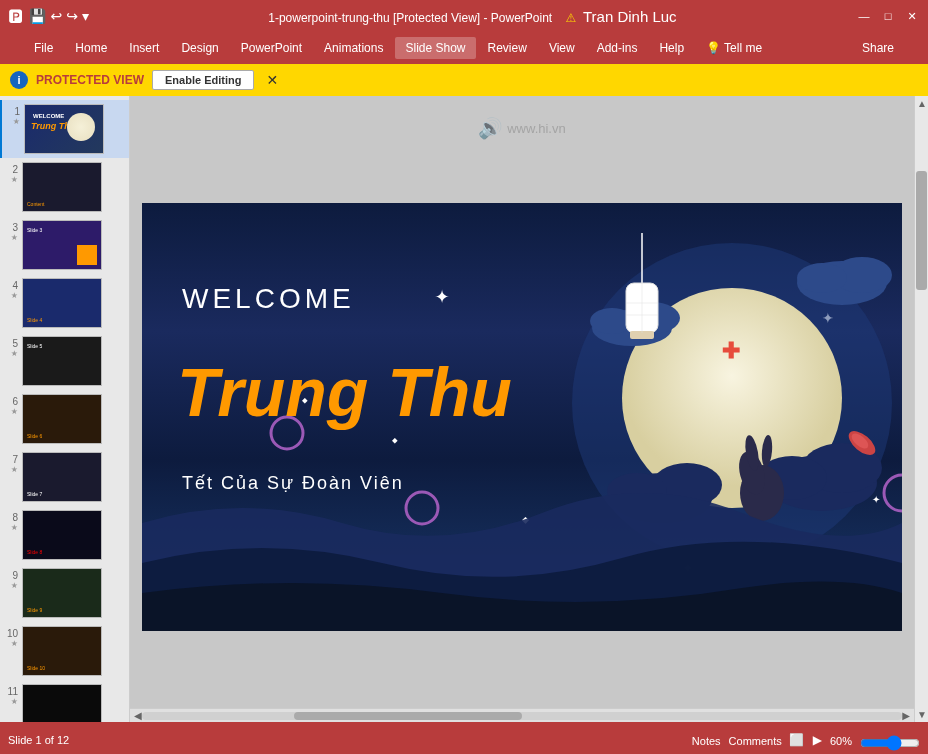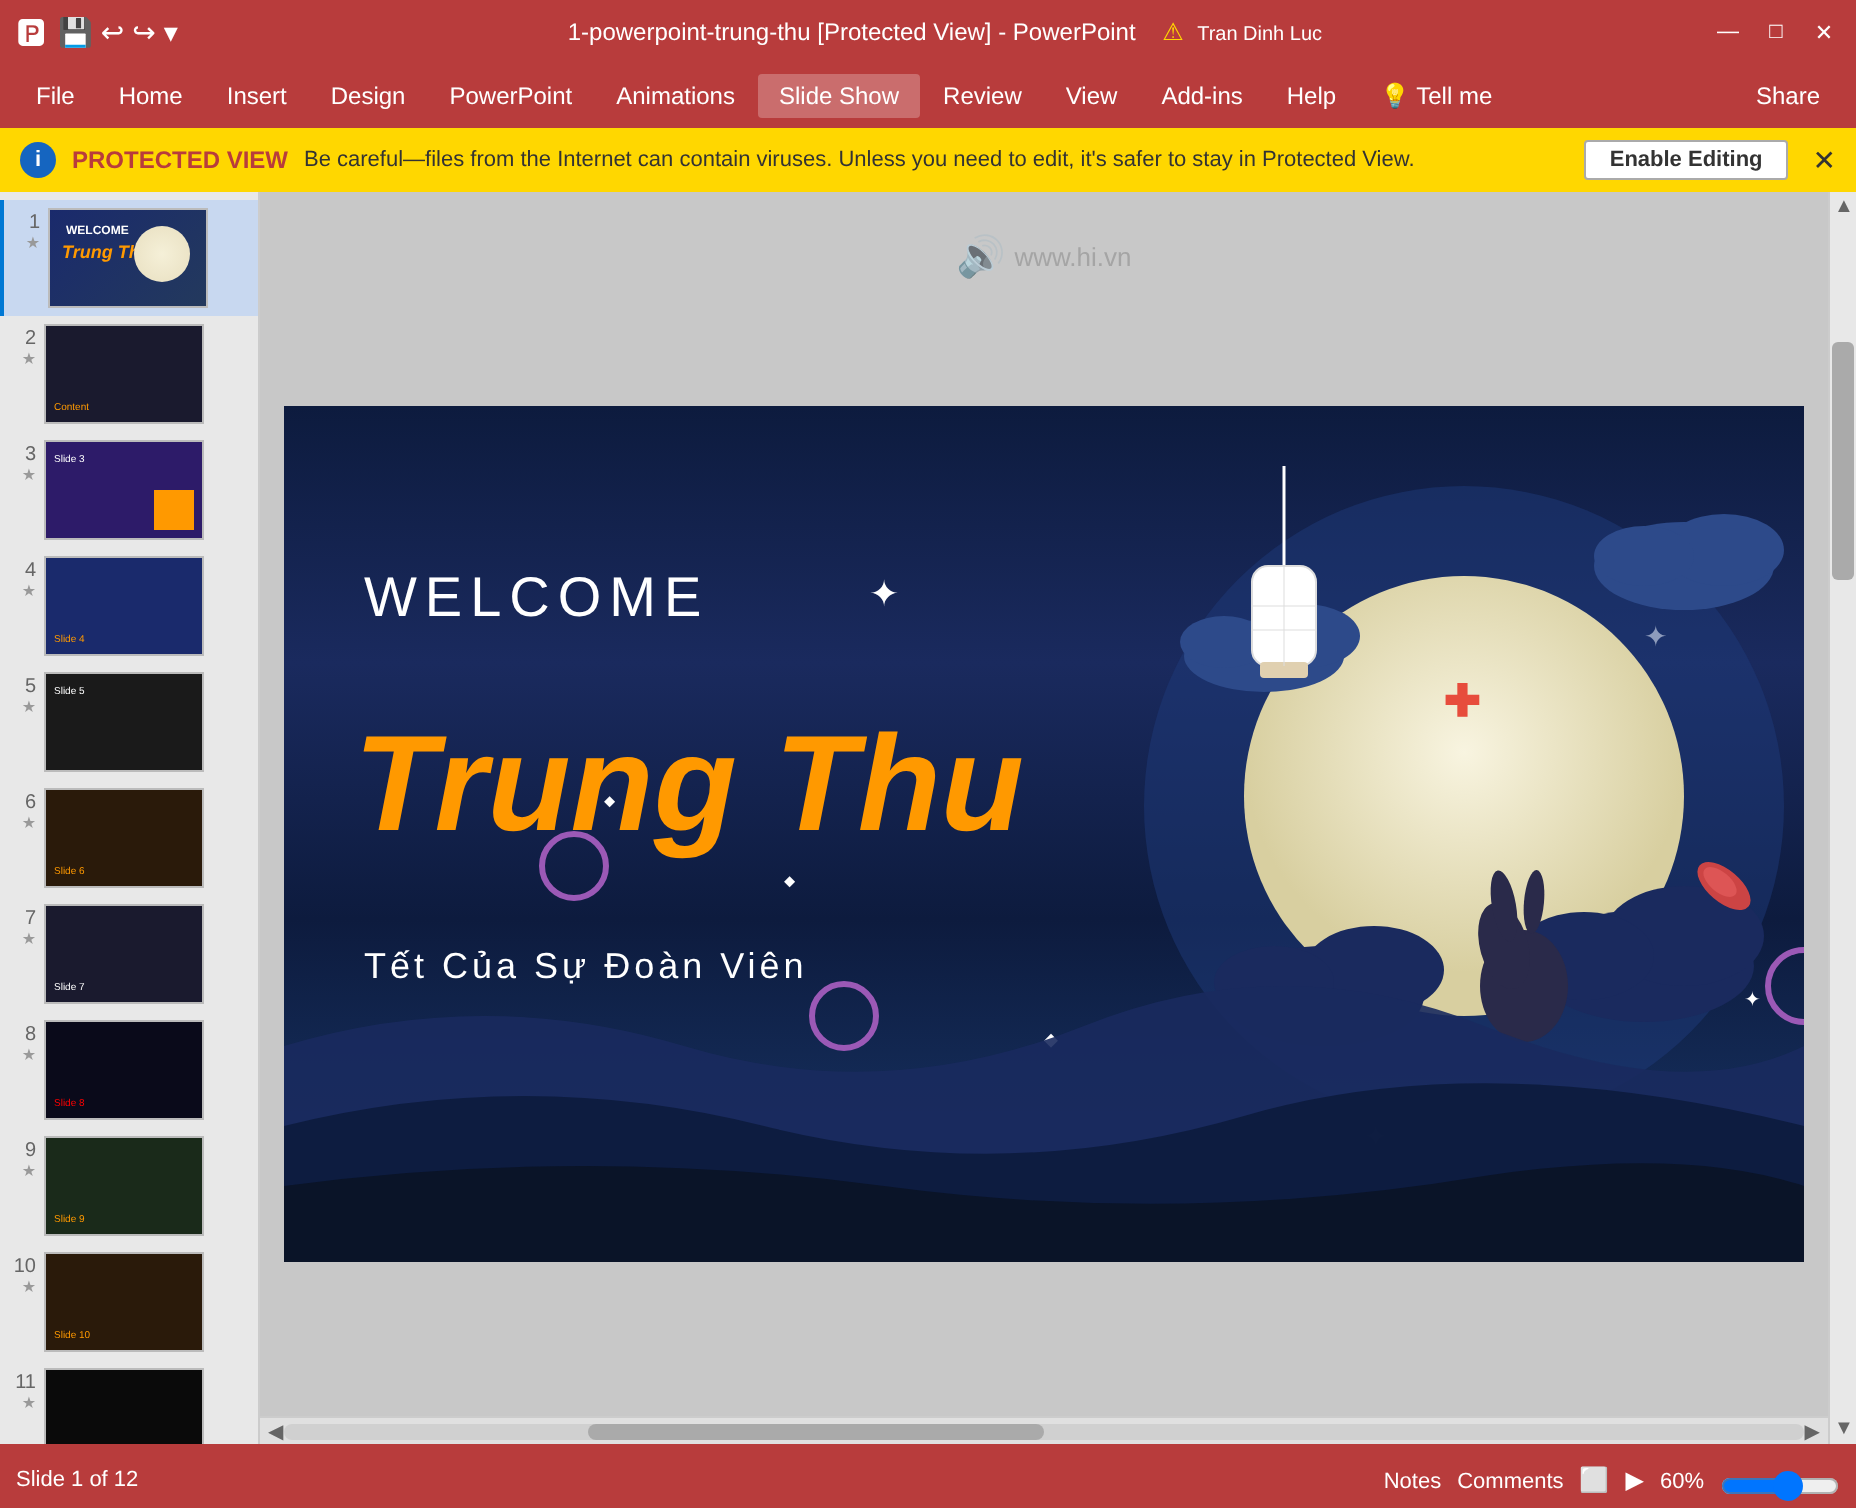--- a/index.html
+++ b/index.html
@@ -24,21 +24,21 @@
     
     .toolbar-icons { display: flex; align-items: center; gap: 4px; }
     .toolbar-icons span { font-size: 14px; cursor: pointer; color: white; }
 
     
     .menu-bar {
       height: 32px;
       background: #b83c3c;
       display: flex;
       align-items: center;
-      padding: 0 8px;
+      padding: 0 24px;
       gap: 2px;
       color: white;
     }
     .menu-item {
       padding: 4px 10px;
       font-size: 12px;
       cursor: pointer;
       border-radius: 2px;
       color: white;
     }
@@ -280,21 +280,21 @@
       <span title="Save">💾</span>
       <span title="Undo">↩</span>
       <span title="Redo">↪</span>
       <span>▾</span>
     </div>
   </div>
   <div class="title-bar-center">
     <span>1-powerpoint-trung-thu [Protected View] - PowerPoint</span>
     &nbsp;&nbsp;
     <span class="title-warning-icon">⚠</span>
-    &nbsp;<span style="font-size:10px;">Tran Dinh Luc</span>
+    &nbsp;<span style="font-size:15px;">Tran Dinh Luc</span>
   </div>
   <div class="title-bar-right">
     <span class="win-btn">—</span>
     <span class="win-btn">□</span>
     <span class="win-btn close">✕</span>
   </div>
 </div>
 
 <div class="menu-bar">
   <span class="menu-item">File</span>
@@ -309,21 +309,20 @@
   <span class="menu-item">Add-ins</span>
   <span class="menu-item">Help</span>
   <span class="menu-item">💡 Tell me</span>
   <span style="flex:1;"></span>
   <span class="menu-item">Share</span>
 </div>
 
 <div class="protected-bar">
   <div class="info-icon">i</div>
   <span class="protected-badge">PROTECTED VIEW</span>
-  <span class="protected-text">Be careful—files from the Internet can contain viruses. Unless you need to edit, it's safer to stay in Protected View.</span>
   <button class="enable-editing-btn">Enable Editing</button>
   <span class="close-bar-btn">✕</span>
 </div>
 
 <div class="main-area">
 
   <div class="slide-panel">
 
     <div class="slide-item active">
       <div class="slide-num-col">

